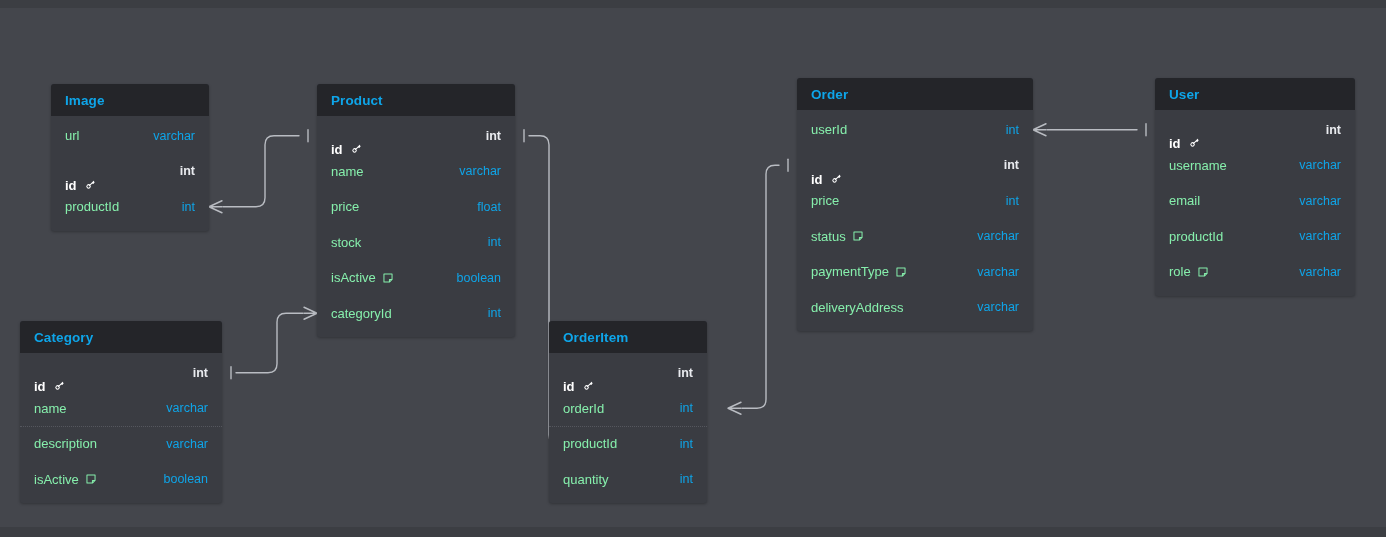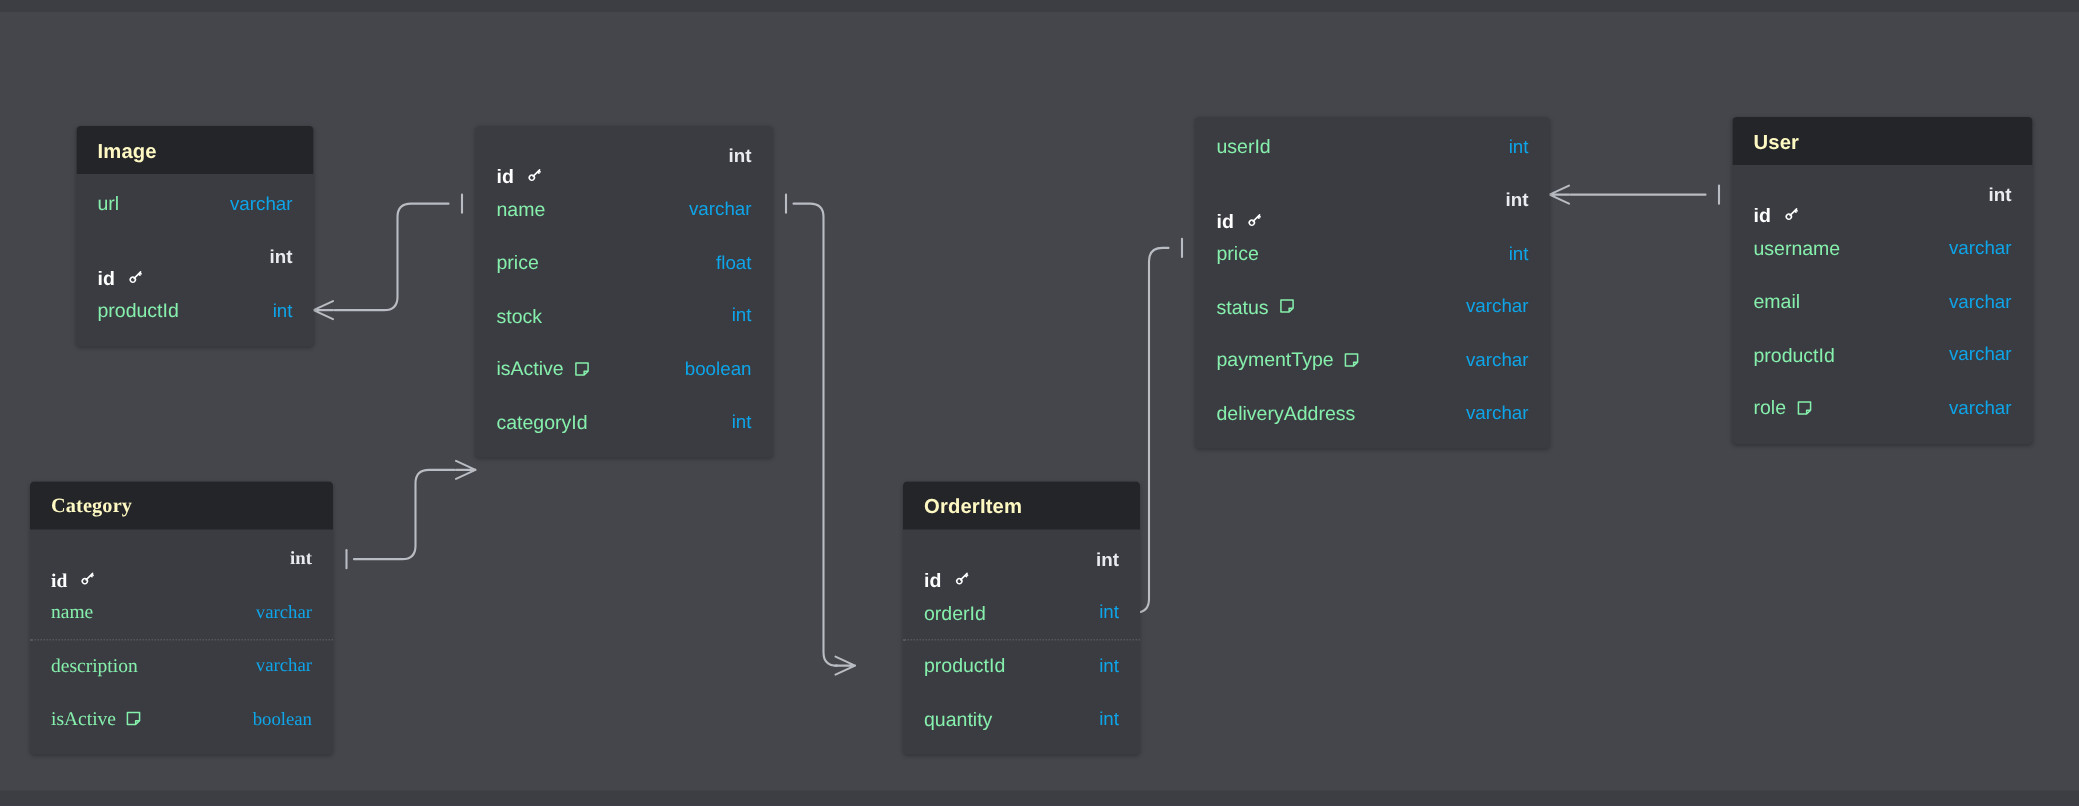--- a/index.html
+++ b/index.html
@@ -47,21 +47,21 @@
     overflow:hidden;
   }
   .table-header{
     background:#242529;
     height:32px;
     display:flex;
     align-items:center;
     padding:0 14px;
     font-size:13.5px;
     font-weight:bold;
-    color:#fef9c3;
+    color:#0ea5e9;
     letter-spacing:.1px;
   }
   .rows{padding:2px 0 6px 0;}
   .row{
     position:relative;
     height:35.5px;
     display:flex;
     align-items:center;
     padding:0 14px;
     box-sizing:border-box;
@@ -143,20 +143,21 @@
           </div>
           <div class="row">
             <span class="col-name">
               <span>productId</span>
             </span>
             <span class="col-type">int</span>
           </div>
         </div>
       </div>
       <div class="table-card" style="left: 317px; top: 84px; width: 198px;">
+        <div class="table-header">Product</div>
         <div class="rows">
           <div class="row pk">
             <span class="col-name">
               <span>id</span>
               <span class="icon">
                 <svg width="13" height="13" viewBox="0 0 16 16">
                   <path d="M5.35 10.65 a2.1 2.1 0 1 1 2.97 0 a2.1 2.1 0 0 1 -2.97 0 M7.9 8.1 L13.2 2.8 M11.6 4.4 L12.7 5.5 M12.6 3.4 L13.6 4.4" fill="none" stroke="currentColor" stroke-width="1.25" stroke-linecap="round" stroke-linejoin="round"></path>
                 </svg>
               </span>
             </span>
@@ -192,21 +193,21 @@
             <span class="col-type">boolean</span>
           </div>
           <div class="row">
             <span class="col-name">
               <span>categoryId</span>
             </span>
             <span class="col-type">int</span>
           </div>
         </div>
       </div>
-      <div class="table-card" style="left: 20px; top: 321px; width: 202px; font-family: Liberation Serif, serif;">
+      <div class="table-card" style="left: 20px; top: 321px; width: 202px;">
         <div class="table-header">Category</div>
         <div class="rows">
           <div class="row pk">
             <span class="col-name">
               <span>id</span>
               <span class="icon">
                 <svg width="13" height="13" viewBox="0 0 16 16">
                   <path d="M5.35 10.65 a2.1 2.1 0 1 1 2.97 0 a2.1 2.1 0 0 1 -2.97 0 M7.9 8.1 L13.2 2.8 M11.6 4.4 L12.7 5.5 M12.6 3.4 L13.6 4.4" fill="none" stroke="currentColor" stroke-width="1.25" stroke-linecap="round" stroke-linejoin="round"></path>
                 </svg>
               </span>
@@ -231,21 +232,21 @@
               <span class="icon">
                 <svg width="12" height="12" viewBox="0 0 16 16">
                   <path d="M2.6 2.6 h10.8 v7.3 l-3.5 3.5 h-7.3 z M13.4 9.9 h-3.5 v3.5" fill="none" stroke="currentColor" stroke-width="1.35" stroke-linecap="round" stroke-linejoin="round"></path>
                 </svg>
               </span>
             </span>
             <span class="col-type">boolean</span>
           </div>
         </div>
       </div>
-      <div class="table-card" style="left: 602px; top: 321px; width: 158px;">
+      <div class="table-card" style="left: 549px; top: 321px; width: 158px;">
         <div class="table-header">OrderItem</div>
         <div class="rows">
           <div class="row pk">
             <span class="col-name">
               <span>id</span>
               <span class="icon">
                 <svg width="13" height="13" viewBox="0 0 16 16">
                   <path d="M5.35 10.65 a2.1 2.1 0 1 1 2.97 0 a2.1 2.1 0 0 1 -2.97 0 M7.9 8.1 L13.2 2.8 M11.6 4.4 L12.7 5.5 M12.6 3.4 L13.6 4.4" fill="none" stroke="currentColor" stroke-width="1.25" stroke-linecap="round" stroke-linejoin="round"></path>
                 </svg>
               </span>
@@ -266,20 +267,21 @@
           </div>
           <div class="row">
             <span class="col-name">
               <span>quantity</span>
             </span>
             <span class="col-type">int</span>
           </div>
         </div>
       </div>
       <div class="table-card" style="left: 797px; top: 78px; width: 236px;">
+        <div class="table-header">Order</div>
         <div class="rows">
           <div class="row">
             <span class="col-name">
               <span>userId</span>
             </span>
             <span class="col-type">int</span>
           </div>
           <div class="row pk">
             <span class="col-name">
               <span>id</span>

